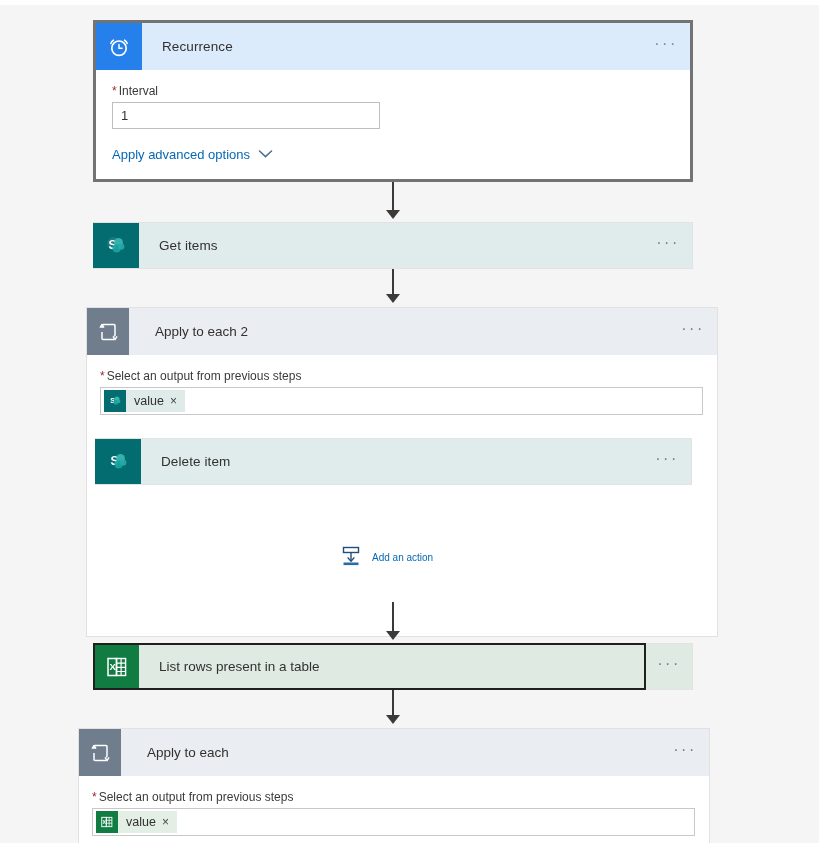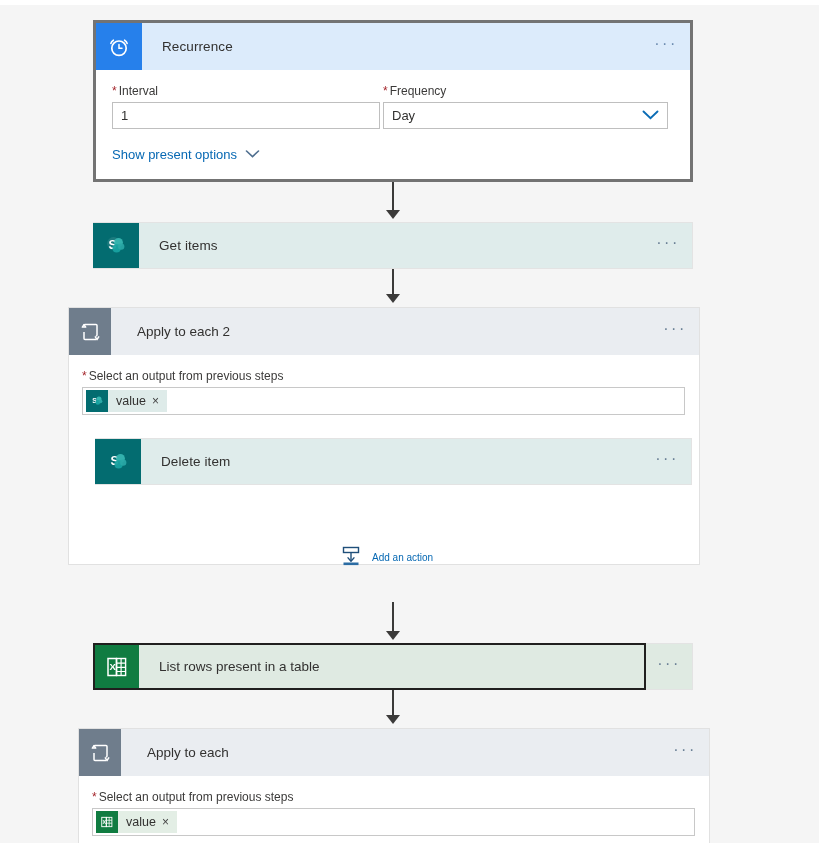--- a/index.html
+++ b/index.html
@@ -222,21 +222,21 @@
     color: #323130;
   }
   .token-x {
     padding-right: 8px;
     font-size: 12px;
     color: #444444;
     cursor: pointer;
     line-height: 1;
   }
 
-  #scope2 { left: 68px; top: 307px; width: 632px; height: 258px; }
+  #scope2 { left: 86px; top: 307px; width: 632px; height: 330px; }
   #scope2 .ellipsis { color: #6b8096; }
   #deleteitem-card { left: 95px; top: 438px; width: 597px; }
   #deleteitem-card .ellipsis { color: #6b8096; }
 
   .add-action {
     position: absolute;
     left: 340px;
     top: 545px;
     display: inline-flex;
     align-items: center;
@@ -326,35 +326,24 @@
       <div class="ellipsis">···</div>
     </div>
     <div class="card-body">
       <div class="field-row">
 
         <div class="field field-interval">
           <div class="field-label"><span class="req">*</span><span>Interval</span></div>
           <input class="text-input" value="1" style="">
         </div>
 
-        <div class="field field-frequency">
-          <div class="field-label"><span class="req">*</span><span>Frequency</span></div>
-          <div class="select-wrap">
-            <input class="text-input" readonly="" value="Day" style="">
-            <span class="chev">
-              <svg width="17" height="11" viewBox="0 0 17 11" aria-hidden="true">
-                <path d="M1.5 2 L8.5 8.6 L15.5 2" fill="none" stroke="#0b6cb5" stroke-width="1.9" stroke-linecap="round"></path>
-              </svg>
-            </span>
-          </div>
-        </div>
 
       </div>
       <div class="adv-link">
-        <span>Show present options</span>
+        <span>Apply advanced options</span>
         <span>
           <svg width="15" height="10" viewBox="0 0 15 10" aria-hidden="true">
             <path d="M1.5 2 L7.5 7.6 L13.5 2" fill="none" stroke="#4f6f8f" stroke-width="1.6" stroke-linecap="round"></path>
           </svg>
         </span>
       </div>
     </div>
   </div>
 
   <div class="conn" style="left:392px; top:182px; height:31px;"></div>

